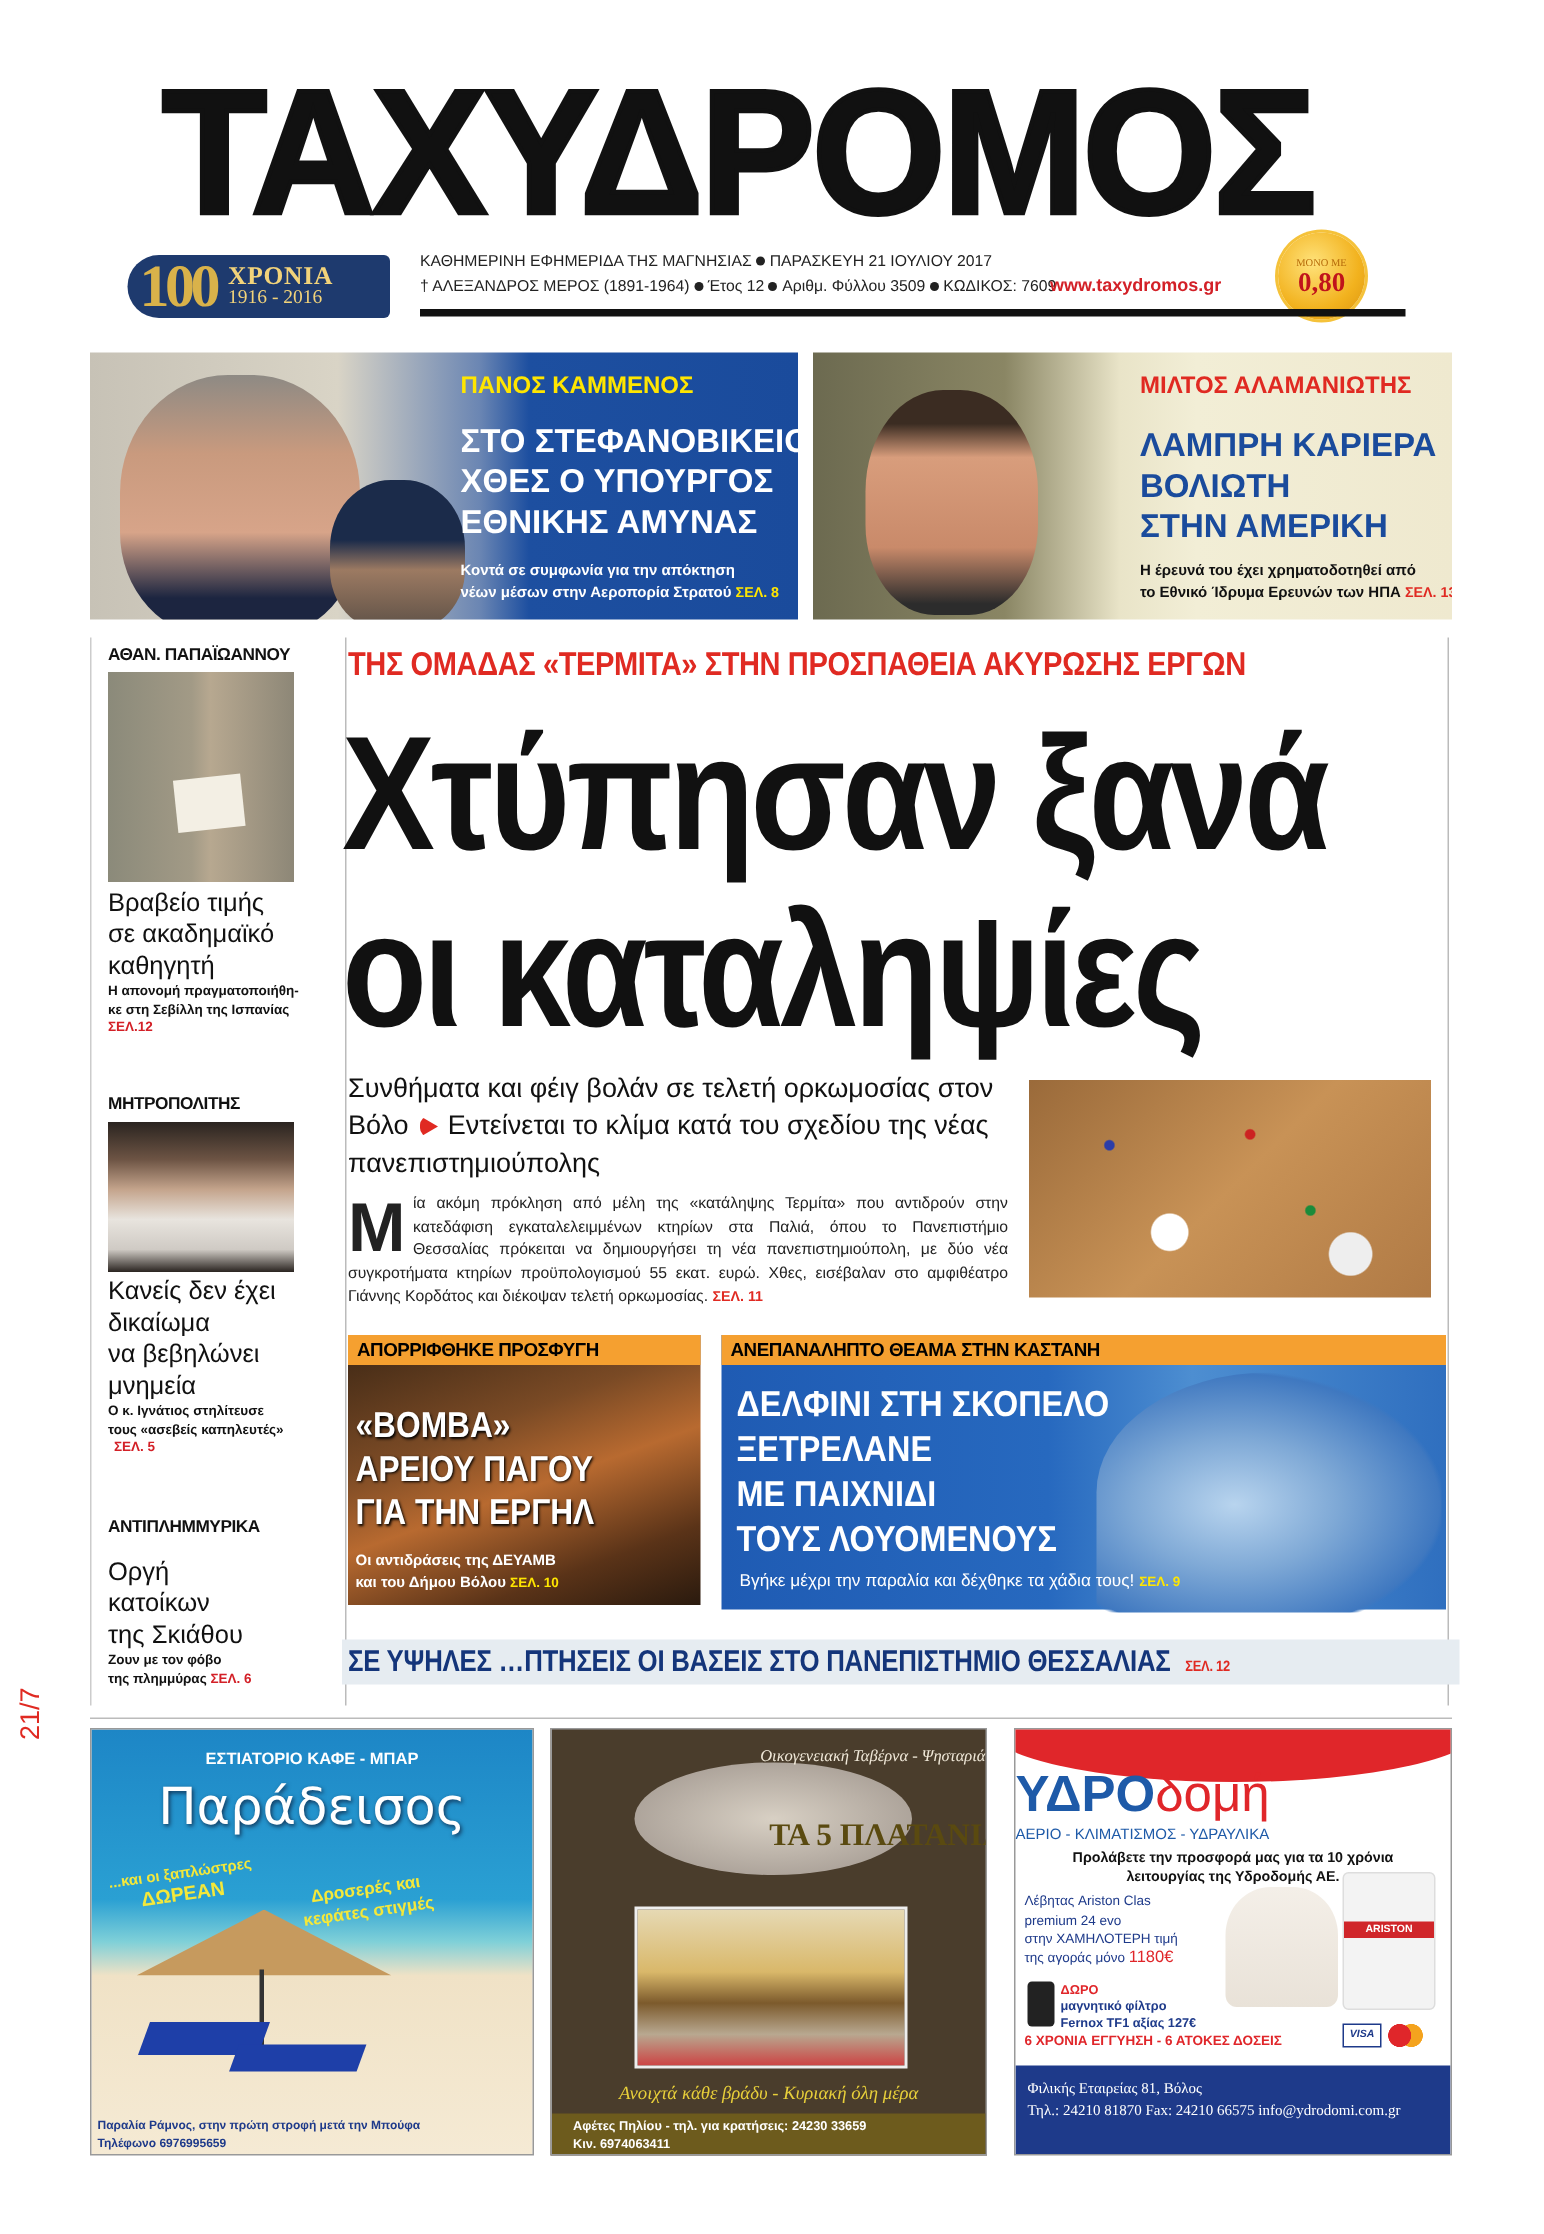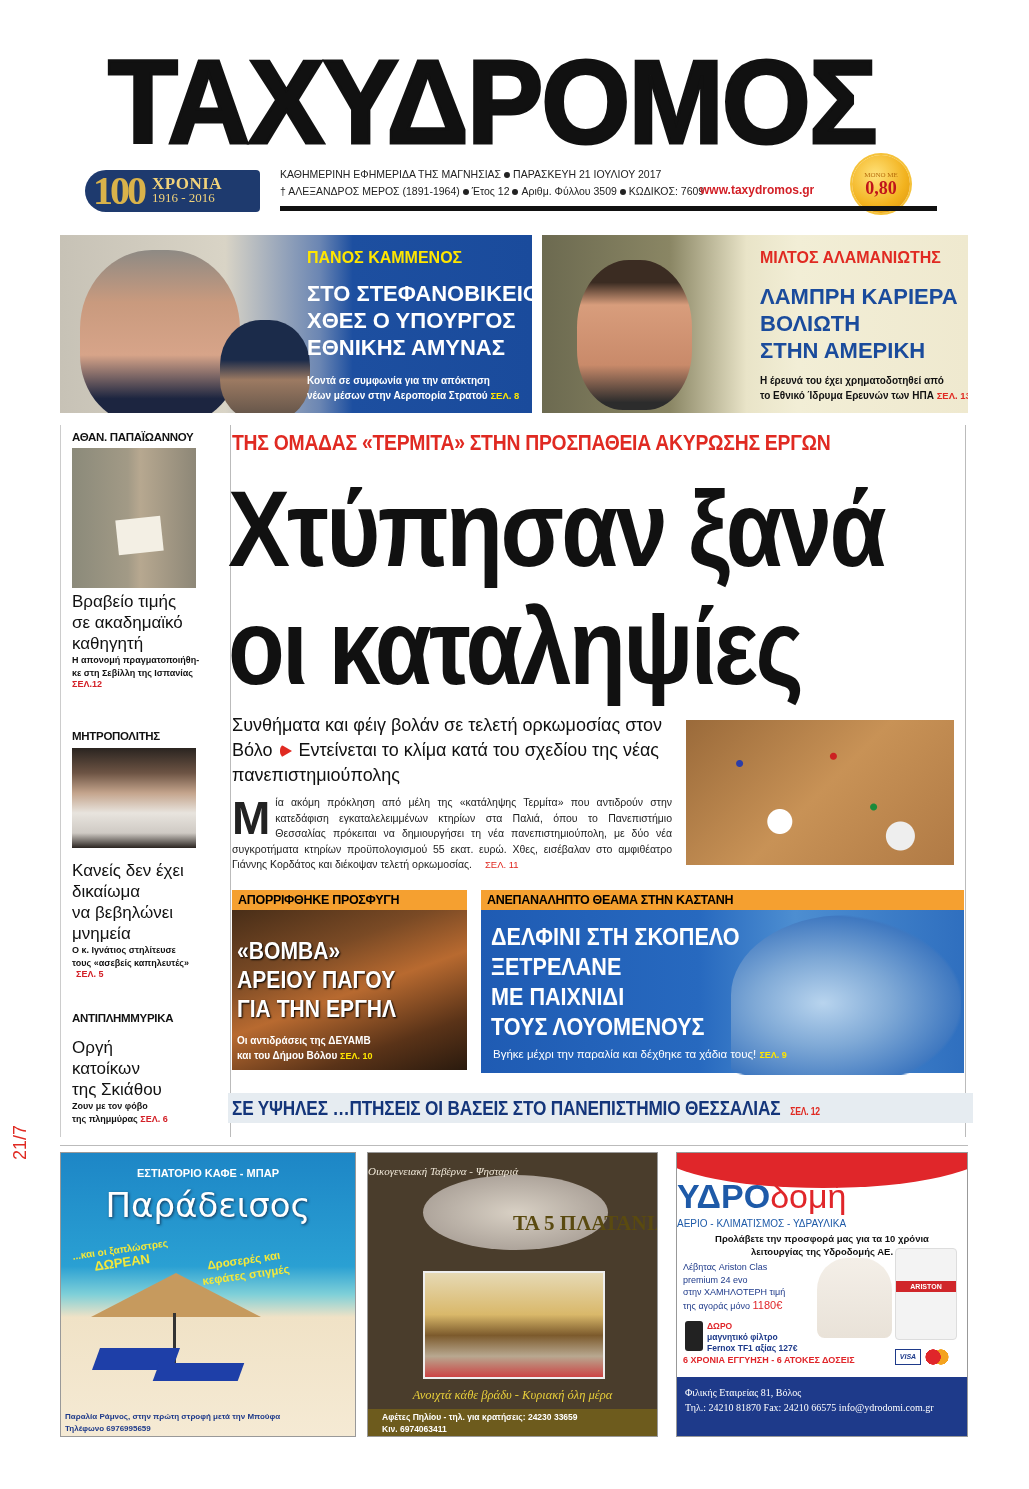--- a/index.html
+++ b/index.html
@@ -137,21 +137,21 @@
   <div class="sb-sub">
     <div>Η απονομή πραγματοποιήθη-</div>
       <div>κε στη Σεβίλλη της Ισπανίας</div>
   </div>
   <div class="sb-sel">ΣΕΛ.12</div>
 </div>
 
 <div class="abs" style="left:72px;top:730px;width:155px">
   <div class="sb-kicker">ΜΗΤΡΟΠΟΛΙΤΗΣ</div>
   <div style="width:124px;height:100px;margin-top:6px;background:linear-gradient(180deg,#2a2420 0%,#6d5444 25%,#c4a48c 45%,#e8e4de 65%,#cfcac4 85%,#2a2420 100%)"></div>
-  <div class="sb-head" style="margin-top:12px">
+  <div class="sb-head" style="margin-top:2px">
     <div>Κανείς δεν έχει</div>
       <div>δικαίωμα</div>
       <div>να βεβηλώνει</div>
       <div>μνημεία</div>
   </div>
   <div class="sb-sub">
     <div>Ο κ. Ιγνάτιος στηλίτευσε</div>
       <div>τους «ασεβείς καπηλευτές»</div>
   </div>
   <div class="sb-sel" style="margin-left:4px">ΣΕΛ. 5</div>
@@ -173,21 +173,21 @@
 <div class="abs" id="overline">ΤΗΣ ΟΜΑΔΑΣ «ΤΕΡΜΙΤΑ» ΣΤΗΝ ΠΡΟΣΠΑΘΕΙΑ ΑΚΥΡΩΣΗΣ ΕΡΓΩΝ</div>
 <div class="abs" id="headline">
   <div>Χτύπησαν ξανά</div>
     <div>οι καταληψίες</div>
 </div>
 <div class="abs" id="deck">
   <span>Συνθήματα και φέιγ βολάν σε τελετή ορκωμοσίας στον Βόλο</span><span class="arrow"></span><span>Εντείνεται το κλίμα κατά του σχεδίου της νέας πανεπιστημιούπολης</span>
 </div>
 <div class="abs" id="body">
   <span id="dropcap">Μ</span><span>ία ακόμη πρόκληση από μέλη της «κατάληψης Τερμίτα» που αντιδρούν στην κατεδάφιση εγκαταλελειμμένων κτηρίων στα Παλιά, όπου το Πανεπιστήμιο Θεσσαλίας πρόκειται να δημιουργήσει τη νέα πανεπιστημιούπολη, με δύο νέα συγκροτήματα κτηρίων προϋπολογισμού 55 εκατ. ευρώ. Χθες, εισέβαλαν στο αμφιθέατρο Γιάννης Κορδάτος και διέκοψαν τελετή ορκωμοσίας.</span>
-  <span style="color:#e02a22;font-weight:400;font-size:9.5px;margin-left:10px">ΣΕΛ. 11</span>
+  <span style="color:#e02a22;font-weight:700;font-size:9.5px;">ΣΕΛ. 11</span>
 </div>
 <div class="abs" id="photo-confetti"></div>
 
 <div class="abs" id="box-court">
   <div class="band">ΑΠΟΡΡΙΦΘΗΚΕ ΠΡΟΣΦΥΓΗ</div>
   <div class="abs wh" style="left:5px;top:46px;font-weight:700;font-size:24px;line-height:29px;white-space:nowrap;text-shadow:1px 1px 2px #000;transform:scaleX(0.88);transform-origin:0 0">
     <div>«ΒΟΜΒΑ»</div>
       <div>ΑΡΕΙΟΥ ΠΑΓΟΥ</div>
       <div>ΓΙΑ ΤΗΝ ΕΡΓΗΛ</div>
   </div>
@@ -234,21 +234,21 @@
   <div class="abs" style="left:35px;top:195px;width:80px;height:22px;background:#1e3fa8;transform:skewX(-20deg)"></div>
   <div class="abs" style="left:95px;top:210px;width:85px;height:18px;background:#1e3fa8;transform:skewX(-20deg)"></div>
   <div class="abs" style="left:4px;top:258px;color:#1e3a8a;font-weight:700;font-size:8px;line-height:12px;white-space:nowrap">
     <div>Παραλία Ράμνος, στην πρώτη στροφή μετά την Μπούφα</div>
       <div>Τηλέφωνο 6976995659</div>
   </div>
 </div>
 
 <div class="abs ad" id="ad2">
   <div class="abs" style="left:55px;top:22px;width:185px;height:75px;border-radius:50%;background:radial-gradient(ellipse,#d8d0c4,#9c928a)"></div>
-  <div class="abs" style="left:0;top:12px;width:100%;text-align:left;color:#f0e8d8;font-family:'Liberation Serif',serif;font-style:italic;font-size:11px">Οικογενειακή Ταβέρνα - Ψησταριά</div>
+  <div class="abs" style="left:0;top:12px;width:100%;text-align:right;color:#f0e8d8;font-family:'Liberation Serif',serif;font-style:italic;font-size:11px">Οικογενειακή Ταβέρνα - Ψησταριά</div>
   <div class="abs" style="left:13px;top:58px;width:100%;text-align:right;color:#5a4a10;font-family:'Liberation Serif',serif;font-weight:700;font-size:21px">ΤΑ 5 ΠΛΑΤΑΝΙΑ</div>
   <div class="abs" style="left:55px;top:118px;width:182px;height:108px;border:2px solid #eee;background:linear-gradient(180deg,#e6d9b4 0%,#d9b86a 40%,#7c5a2c 60%,#b8a890 80%,#c44 100%)"></div>
   <div class="abs" style="left:0;top:235px;width:100%;text-align:center;color:#e8cf3a;font-family:'Liberation Serif',serif;font-style:italic;font-size:12.5px">Ανοιχτά κάθε βράδυ - Κυριακή όλη μέρα</div>
   <div class="abs" style="left:0;top:256px;width:100%;height:29px;background:#6d5b1d;padding:2px 14px;color:#fff;font-weight:700;font-size:8.5px;line-height:12px">
     <div>Αφέτες Πηλίου - τηλ. για κρατήσεις: 24230 33659</div>
       <div>Κιν. 6974063411</div>
   </div>
 </div>
 
 <div class="abs ad" id="ad3">

